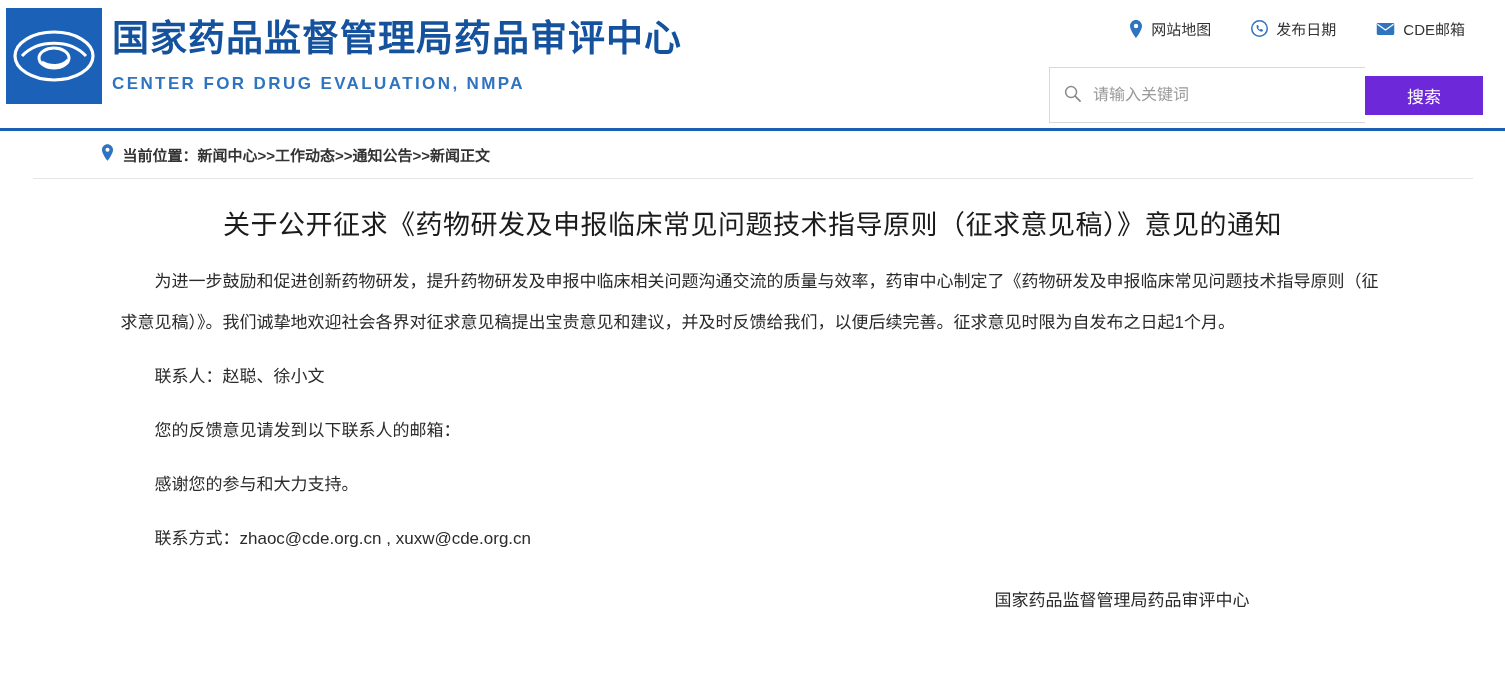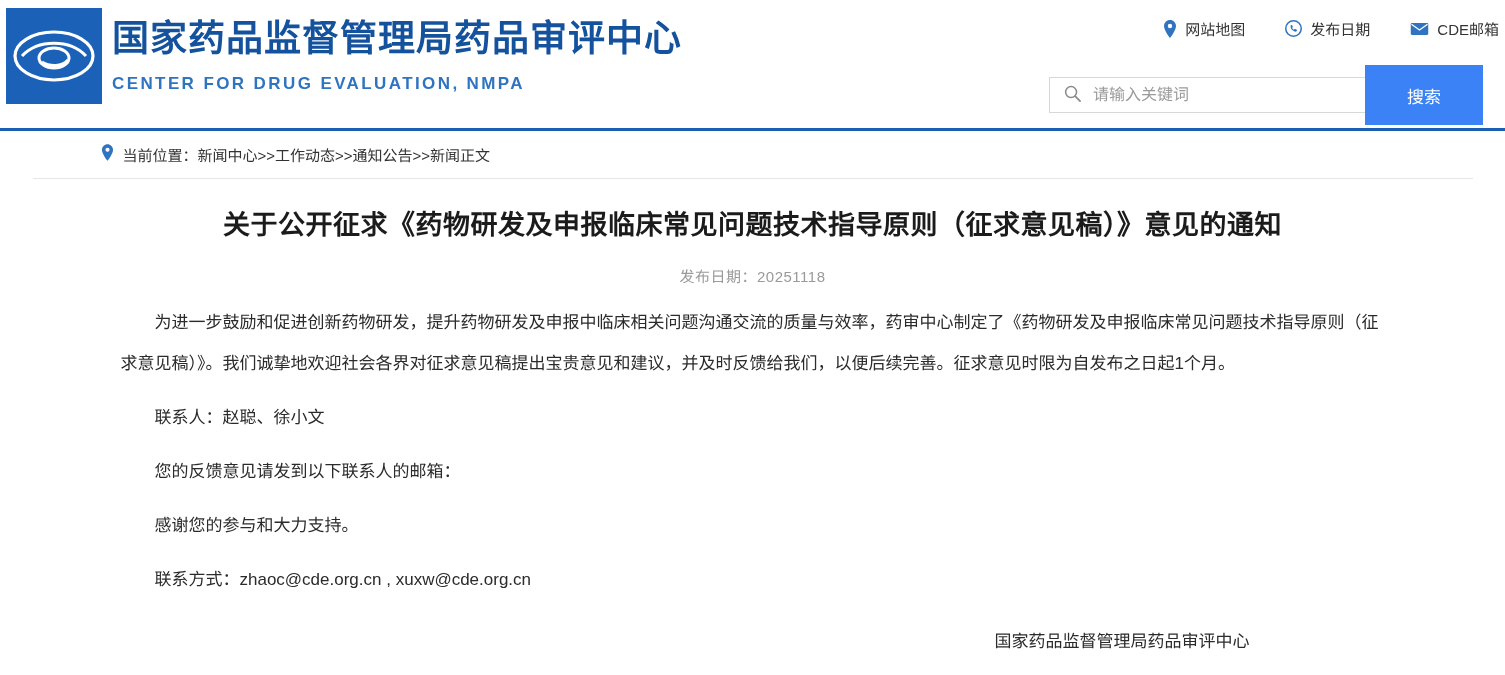--- a/index.html
+++ b/index.html
@@ -45,21 +45,21 @@
     font-weight: bold;
     color: #2f74c0;
     letter-spacing: 2.4px;
     line-height: 32px;
     margin-top: 4px;
     white-space: nowrap;
   }
 
   .top-links {
     position: absolute;
-    right: 6px; top: 18px;
+    right: 40px; top: 18px;
     display: flex;
     align-items: center;
     gap: 40px;
   }
   .top-link {
     display: flex;
     align-items: center;
     gap: 8px;
     font-size: 15px;
     color: #333333;
@@ -71,43 +71,43 @@
   .search-wrap {
     position: absolute;
     right: 22px; top: 72px;
     display: flex;
     align-items: center;
     width: 434px;
     height: 46px;
   }
   .search-box {
     flex: 1;
-    height: 36px;
+    height: 56px;
     border: 1px solid #d8d8d8;
     border-right: none;
     background: #fff;
     display: flex;
     align-items: center;
     padding-left: 14px;
     gap: 10px;
   }
   .search-box input {
     border: none;
     outline: none;
     font-size: 16px;
     color: #333;
     background: transparent;
     width: 100%;
     font-family: "Liberation Sans", sans-serif;
   }
   .search-box input::placeholder { color: #9b9b9b; }
   .search-btn {
     width: 118px;
-    height: 60px;
-    background: #3b82f6;
+    height: 39px;
+    background: #6d28d9;
     color: #ffffff;
     font-size: 17px;
     border: none;
     cursor: pointer;
     font-family: "Liberation Sans", sans-serif;
   }
 
   
   .breadcrumb-row {
     position: relative;
@@ -122,31 +122,32 @@
   .breadcrumb-pin {
     position: absolute;
     left: 68px; top: 13px;
     color: #2f74c0;
   }
   .breadcrumb-text {
     font-size: 15px;
     color: #333333;
     padding-left: 24px;
     white-space: nowrap;
+    font-weight: bold;
   }
 
   
   .article {
     width: 1290px;
     margin: 0 auto;
     padding-top: 26px;
   }
   .art-title {
     font-size: 27px;
-    font-weight: bold;
+    font-weight: normal;
     color: #1b1b1b;
     text-align: center;
     line-height: 40px;
     letter-spacing: 0.5px;
   }
   .art-date {
     margin-top: 20px;
     text-align: center;
     font-size: 15px;
     color: #9a9a9a;
@@ -242,23 +243,20 @@
         <path d="M7 0C3.7 0 1 2.7 1 6c0 4.5 6 12 6 12s6-7.5 6-12c0-3.3-2.7-6-6-6zm0 8.2A2.2 2.2 0 1 1 7 3.8a2.2 2.2 0 0 1 0 4.4z" fill="#2f74c0"></path>
       </svg>
   </span>
   <span class="breadcrumb-text">当前位置：新闻中心&gt;&gt;工作动态&gt;&gt;通知公告&gt;&gt;新闻正文</span>
 </div>
 
 <div class="article">
 
   <div class="art-title">关于公开征求《药物研发及申报临床常见问题技术指导原则（征求意见稿）》意见的通知</div>
 
-  <div class="art-date">
-    <span>发布日期：</span><span>20251118</span>
-  </div>
 
   <div class="art-body">
     <p class="indent">为进一步鼓励和促进创新药物研发，提升药物研发及申报中临床相关问题沟通交流的质量与效率，药审中心制定了《药物研发及申报临床常见问题技术指导原则（征求意见稿）》。我们诚挚地欢迎社会各界对征求意见稿提出宝贵意见和建议，并及时反馈给我们，以便后续完善。征求意见时限为自发布之日起1个月。</p>
     <p class="indent">联系人：赵聪、徐小文</p>
     <p class="indent">您的反馈意见请发到以下联系人的邮箱：</p>
     <p class="indent">感谢您的参与和大力支持。</p>
     <p class="indent">联系方式：zhaoc@cde.org.cn , xuxw@cde.org.cn</p>
   </div>
 
   <div class="art-sign">

